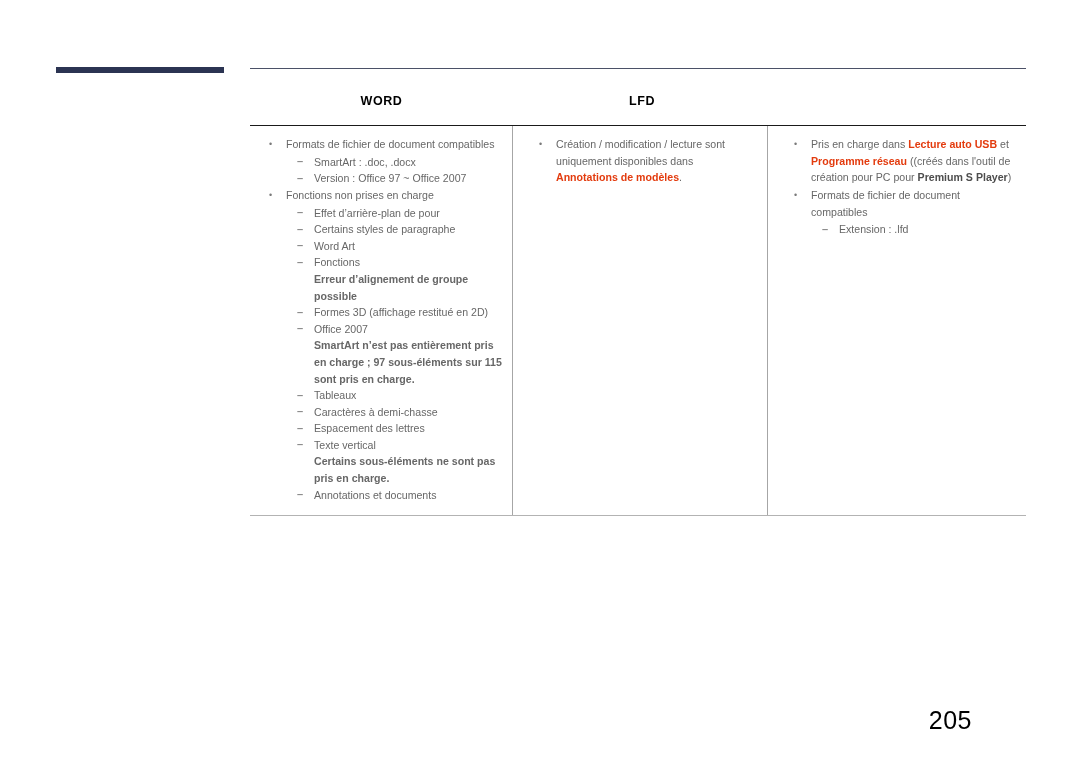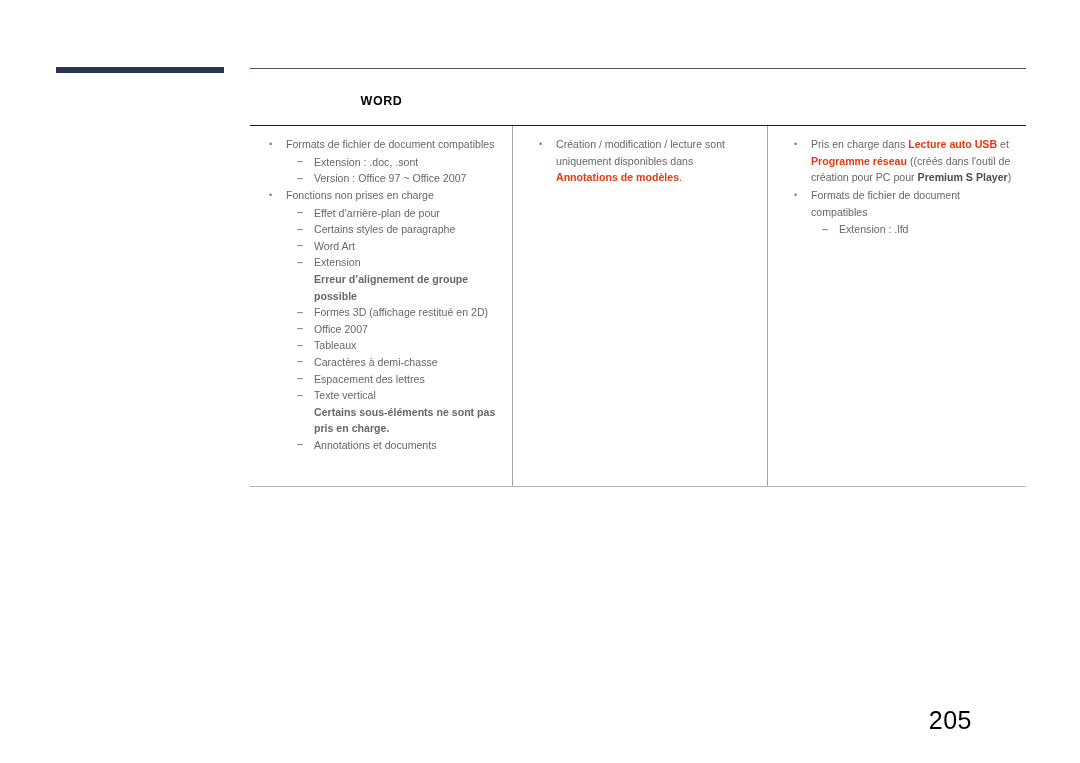--- a/index.html
+++ b/index.html
@@ -170,35 +170,38 @@
 <div class="sheet">
 
   <div class="top-rule"></div>
 
   <div class="tbl">
 
     <div class="tbl-head">
       <div class="cell col-1">
         <div class="col-title wide-ls">WORD</div>
       </div>
+      <div class="cell col-3">
+        <div class="col-title wide-ls">LFD</div>
+      </div>
     </div>
 
     <div class="head-rule"></div>
 
     <div class="tbl-body">
 
       <div class="cell col-1">
 
         <div class="li lvl1">
           <span class="mk">•</span>
           <span>Formats de fichier de document compatibles</span>
         </div>
         <div class="li lvl2">
           <span class="mk">–</span>
-          <span>Extension : .doc, .sont</span>
+          <span>SmartArt : .doc, .docx</span>
         </div>
         <div class="li lvl2">
           <span class="mk">–</span>
           <span>Version : Office 97 ~ Office 2007</span>
         </div>
 
         <div class="li lvl1">
           <span class="mk">•</span>
           <span>Fonctions non prises en charge</span>
         </div>
@@ -209,32 +212,33 @@
         <div class="li lvl2">
           <span class="mk">–</span>
           <span>Certains styles de paragraphe</span>
         </div>
         <div class="li lvl2">
           <span class="mk">–</span>
           <span>Word Art</span>
         </div>
         <div class="li lvl2">
           <span class="mk">–</span>
-          <span>Extension</span>
+          <span>Fonctions</span>
         </div>
         <div class="li cont">Erreur d’alignement de groupe possible</div>
 
         <div class="li lvl2">
           <span class="mk">–</span>
           <span>Formes 3D (affichage restitué en 2D)</span>
         </div>
         <div class="li lvl2">
           <span class="mk">–</span>
           <span>Office 2007</span>
         </div>
+        <div class="li cont">SmartArt n’est pas entièrement pris en charge ; 97 sous-éléments sur 115 sont pris en charge.</div>
 
         <div class="li lvl2">
           <span class="mk">–</span>
           <span>Tableaux</span>
         </div>
         <div class="li lvl2">
           <span class="mk">–</span>
           <span>Caractères à demi-chasse</span>
         </div>
         <div class="li lvl2">

